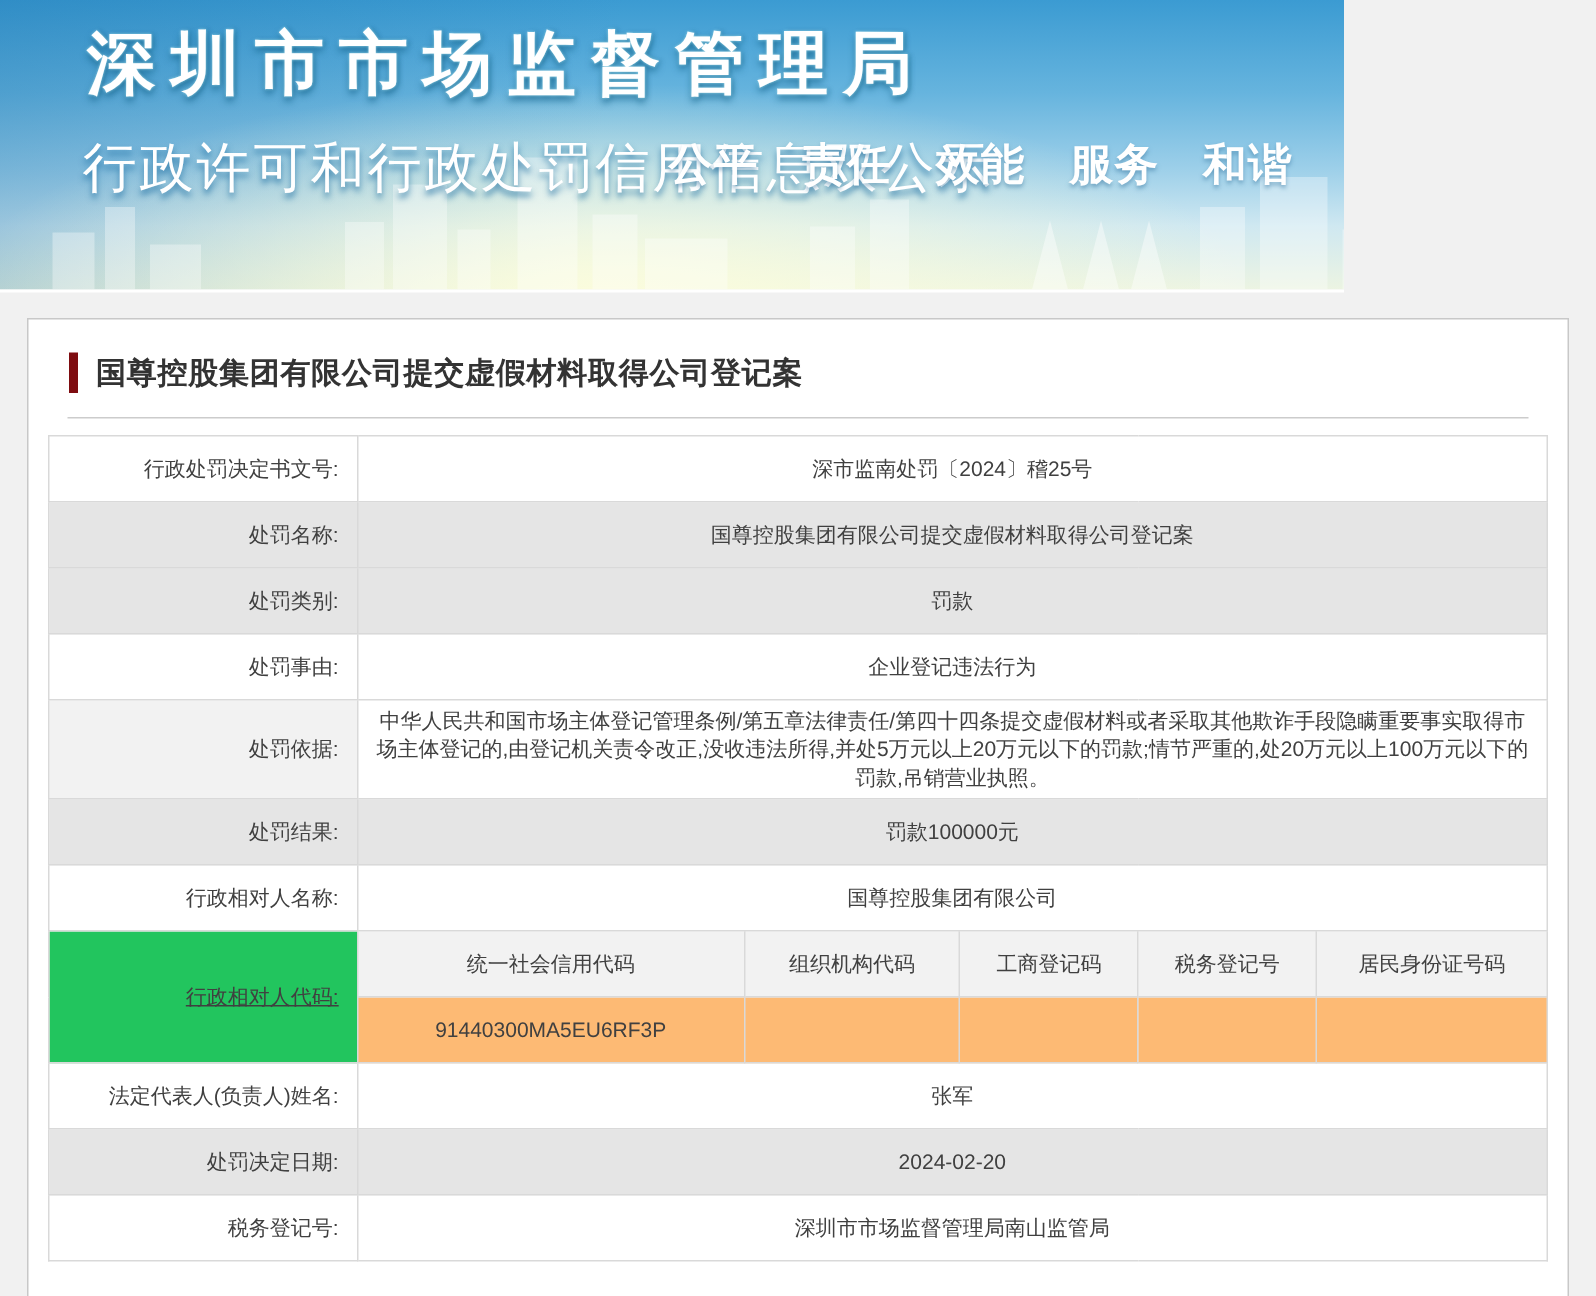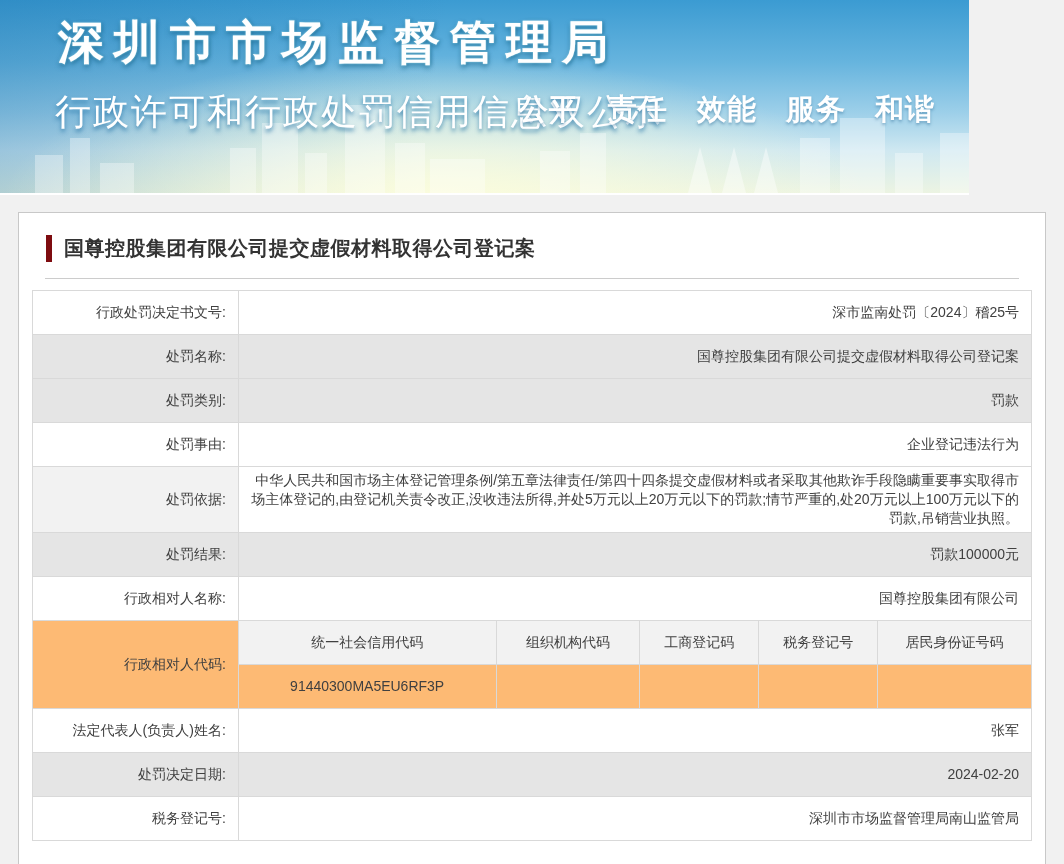--- a/index.html
+++ b/index.html
@@ -4,21 +4,21 @@
 <style>
   * { box-sizing: border-box; margin: 0; padding: 0; }
   html, body {
     width: 1064px; height: 864px; overflow: hidden;
     background: #f1f1f1;
     font-family: "Liberation Sans", "DejaVu Sans", sans-serif;
   }
 
   
   .banner {
-    position: relative; width: 969px; height: 195px; overflow: hidden;
+    position: relative; width: 896px; height: 195px; overflow: hidden;
     border-bottom: 2px solid #ffffff;
     background:
       radial-gradient(ellipse 620px 210px at 45% 105%, rgba(252,253,220,0.95), rgba(252,253,220,0) 70%),
       linear-gradient(100deg, rgba(23,110,170,0.30), rgba(23,110,170,0) 45%),
       linear-gradient(to bottom, #3b9bd2 0%, #66b4de 32%, #9ccfe9 58%, #cfe8f1 78%, #ecf4e2 100%);
   }
   .skyline { position: absolute; left: 0; bottom: 0; width: 100%; height: 100px; }
   .skyline i { position: absolute; bottom: 0; display: block; background: rgba(255,255,255,0.34); }
   .skyline i:nth-child(1)  { left: 35px;  width: 28px; height: 38px; }
   .skyline i:nth-child(2)  { left: 70px;  width: 20px; height: 55px; }
@@ -87,28 +87,28 @@
     font-size: 14px; color: #404040;
   }
   table.info td {
     border: 1px solid #d9d9d9;
     height: 44px; padding: 4px 12px;
     vertical-align: middle;
     background: #ffffff;
     line-height: 19px;
   }
   td.lbl { text-align: right; color: #404040; }
-  td.val { text-align: right; padding-left: 14px; }
+  td.val { text-align: center; padding-left: 14px; }
   tr.gray td { background: #e5e5e5; }
   tr.mixed td.lbl { background: #f2f2f2; padding-left: 43px; }
   tr.mixed td.val { background: #ffffff; }
   td.multiline { line-height: 28px; padding-top: 6px; padding-bottom: 6px; }
   td.center { text-align: center; padding: 4px 6px; }
   tr.code-head td { background: #f2f2f2; }
-  tr.code-head td.lbl { background: #fdba74; }
+  tr.code-head td.lbl { background: #22c55e; text-decoration: underline; }
   tr.code-vals td { background: #fdba74; margin-left: 26px; }
 </style>
 </head>
 <body>
 
 <div class="banner">
   <div class="skyline">
     <i></i>
       <i></i>
       <i></i>

